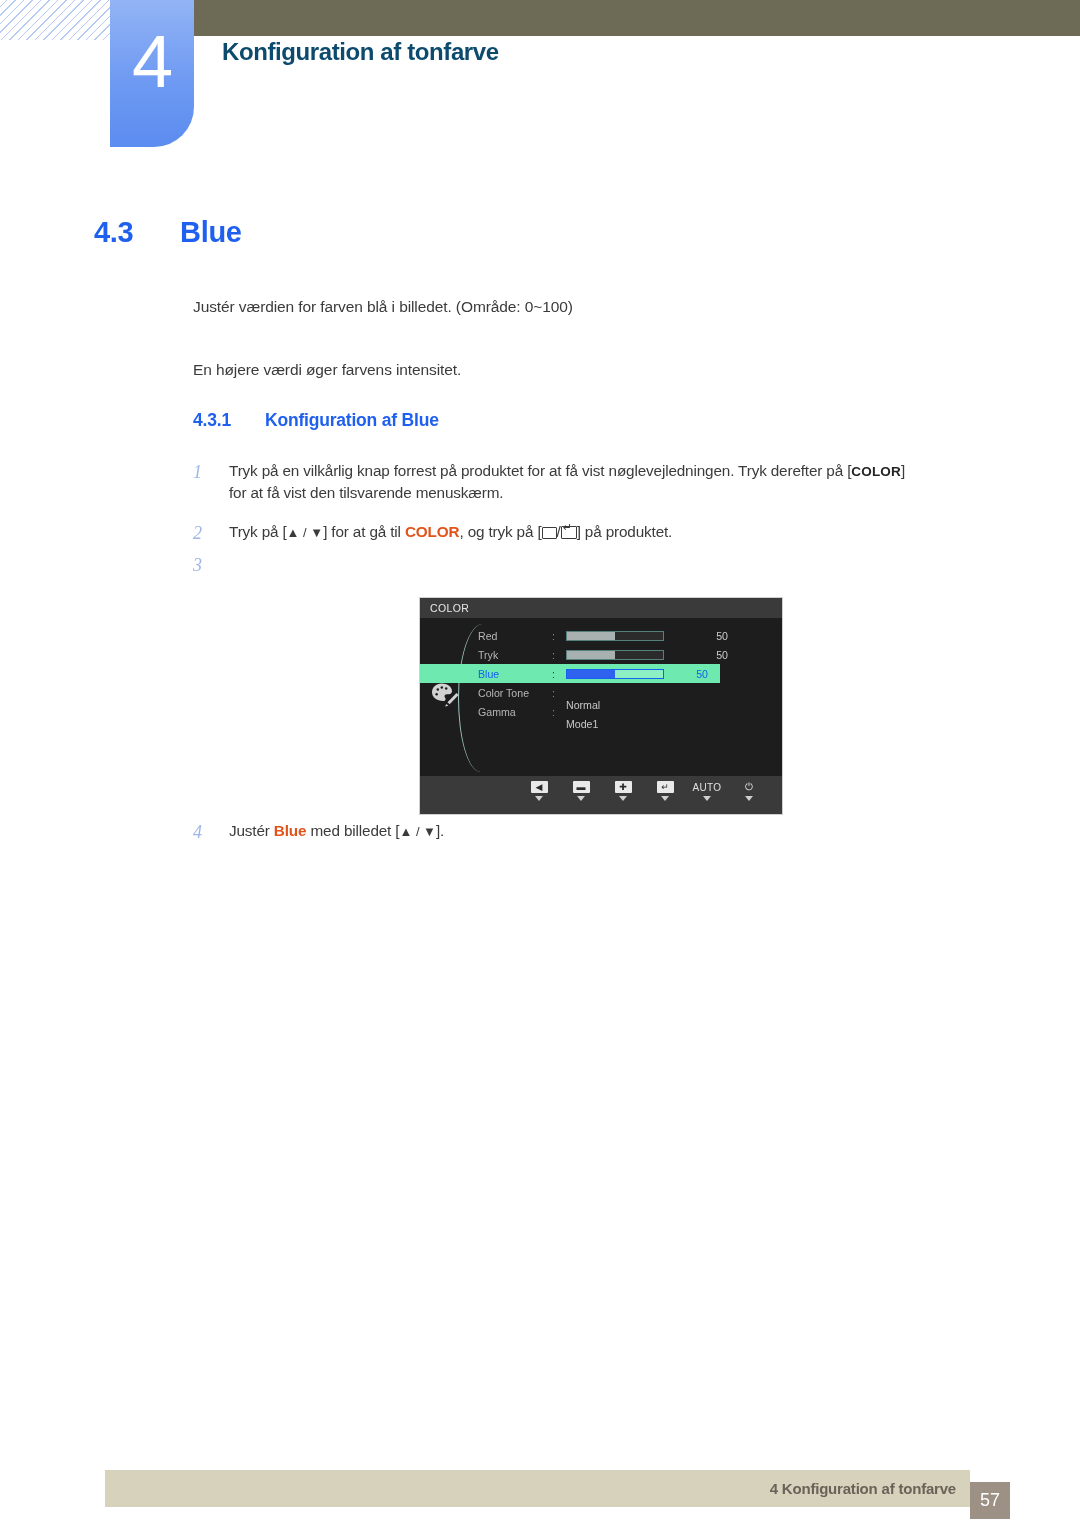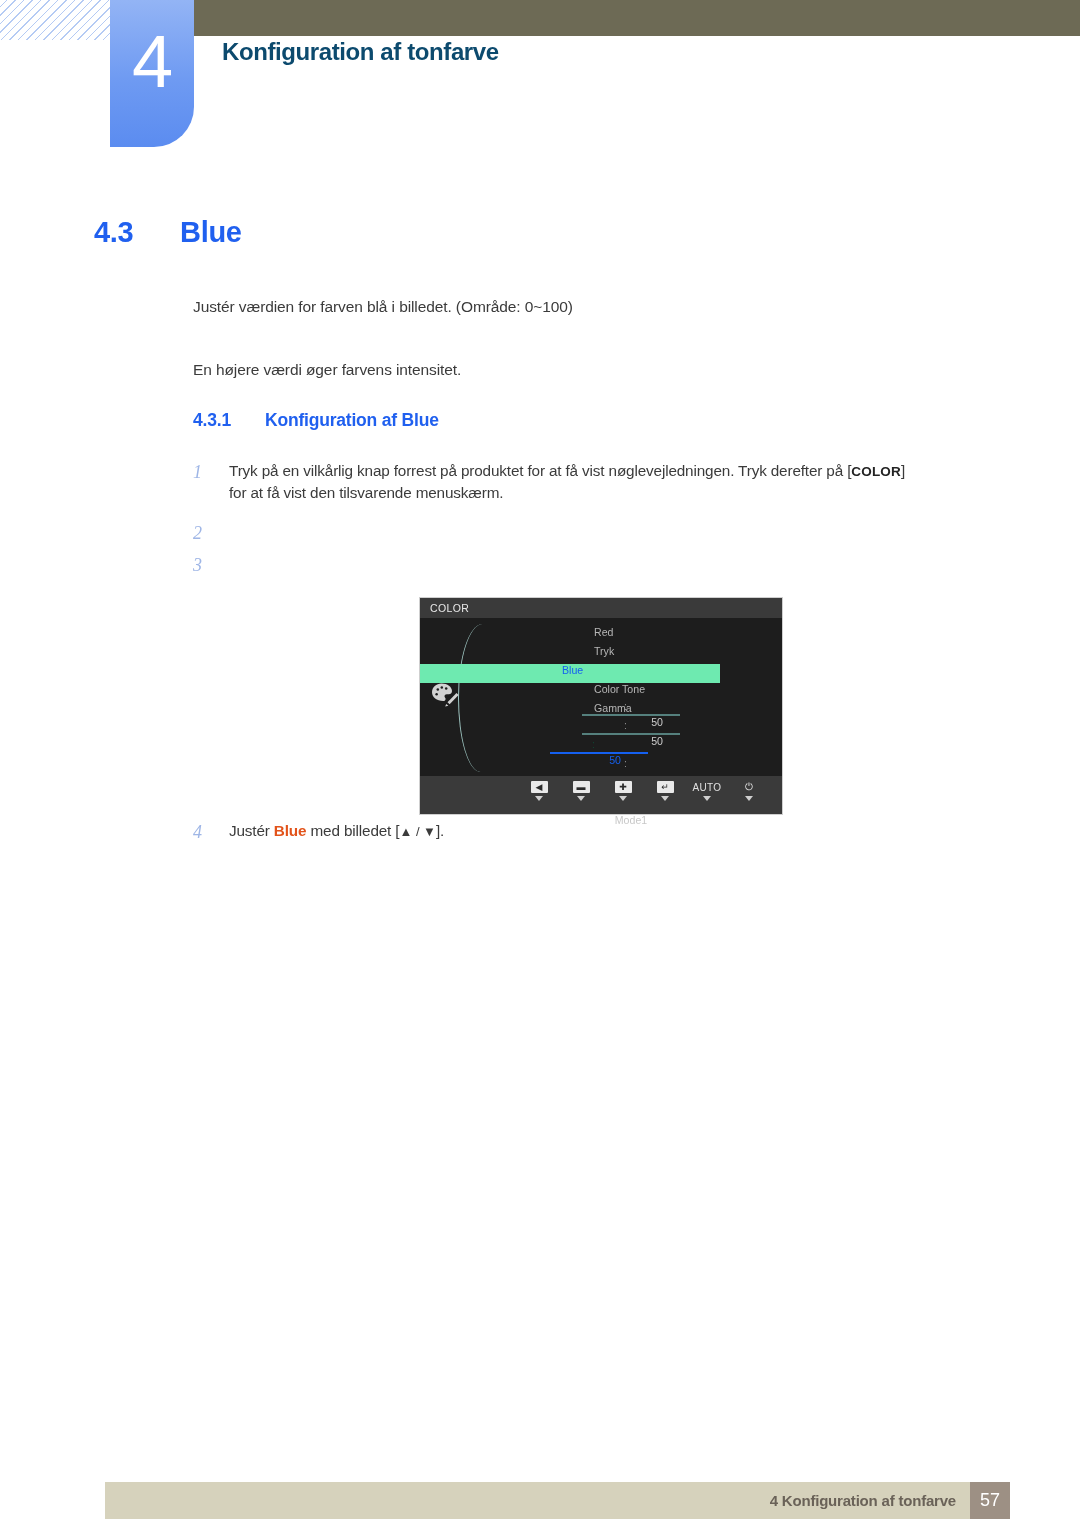--- a/index.html
+++ b/index.html
@@ -223,21 +223,21 @@
   .r-num {
     width: 40px;
     text-align: right;
     margin-left: 24px;
     font-size: 10.6px;
     color: #cccccc;
   }
 
   
   .rows-wrap { position: absolute; left: 0; top: 8px; width: 364px; }
-  .row-line { display: flex; align-items: center; height: 19px; padding-left: 58px; box-sizing: border-box; flex-direction: column; }
+  .row-line { display: flex; align-items: center; height: 19px; padding-left: 58px; box-sizing: border-box; }
   .row-line .r-label { width: 74px; flex: 0 0 74px; color: #b6b6b6; font-size: 10.6px; }
   .row-line .r-colon { width: 14px; flex: 0 0 14px; color: #8d8d8d; font-size: 10.6px; }
   .row-line .r-text { color: #c8c8c8; font-size: 10.6px; margin-top: 24px; }
   .row-line.hl {
     background: #6eeab0;
     padding-left: 58px;
     width: 300px;
   }
   .row-line.hl .r-label { color: #1560f0; }
   .row-line.hl .r-colon { color: #143; }
@@ -285,21 +285,21 @@
     margin-top: 3px;
     width: 0; height: 0;
     border-left: 4px solid transparent;
     border-right: 4px solid transparent;
     border-top: 5px solid #cfcfcf;
   }
 
   
   .footer-bar {
     position: absolute;
-    left: 105px; bottom: 8px;
+    left: 105px; bottom: 20px;
     width: 865px; height: 37px;
     background: #d6d2bc;
   }
   .footer-text {
     position: absolute;
     right: 0; top: 0;
     height: 37px;
     display: flex;
     align-items: center;
     color: #6a6258;
@@ -343,20 +343,21 @@
   <span>Konfiguration af Blue</span>
 </div>
 
 <div class="step step-1">
   <span class="step-num">1</span>
   <span class="step-body"><span>Tryk på en vilkårlig knap forrest på produktet for at få vist nøglevejledningen. Tryk derefter på [</span><span class="kw-menu">COLOR</span><span>]</span><br><span>for at få vist den tilsvarende menuskærm.</span></span>
 </div>
 
 <div class="step step-2">
   <span class="step-num">2</span>
+  <span class="step-body"><span>Tryk på [</span><span class="tri">▲ / ▼</span><span>] for at gå til </span><span class="kw-red">COLOR</span><span>, og tryk på [</span><span class="glyph glyph-rect"></span><span>/</span><span class="glyph glyph-enter"></span><span>] på produktet.</span></span>
 </div>
 
 <div class="step step-3">
   <span class="step-num">3</span>
 </div>
 
 <div class="osd">
   <div class="osd-titlebar">
     <span class="osd-title">COLOR</span>
   </div>

